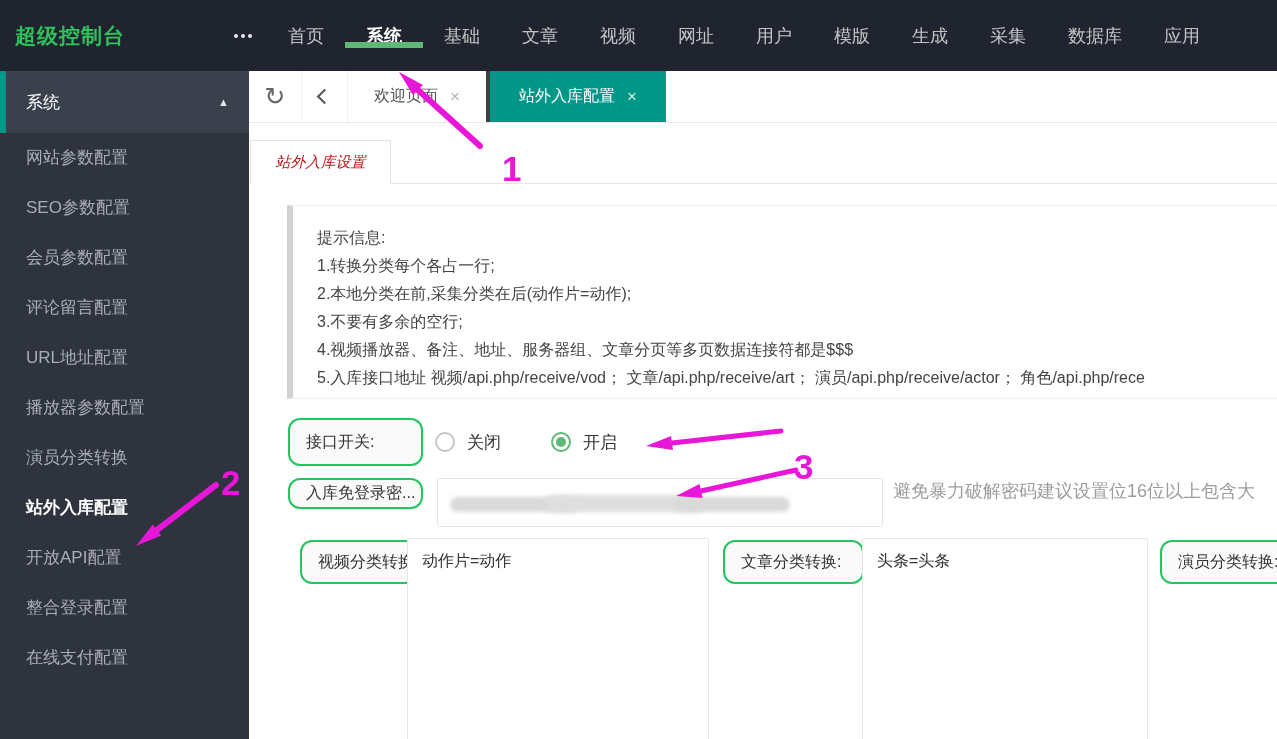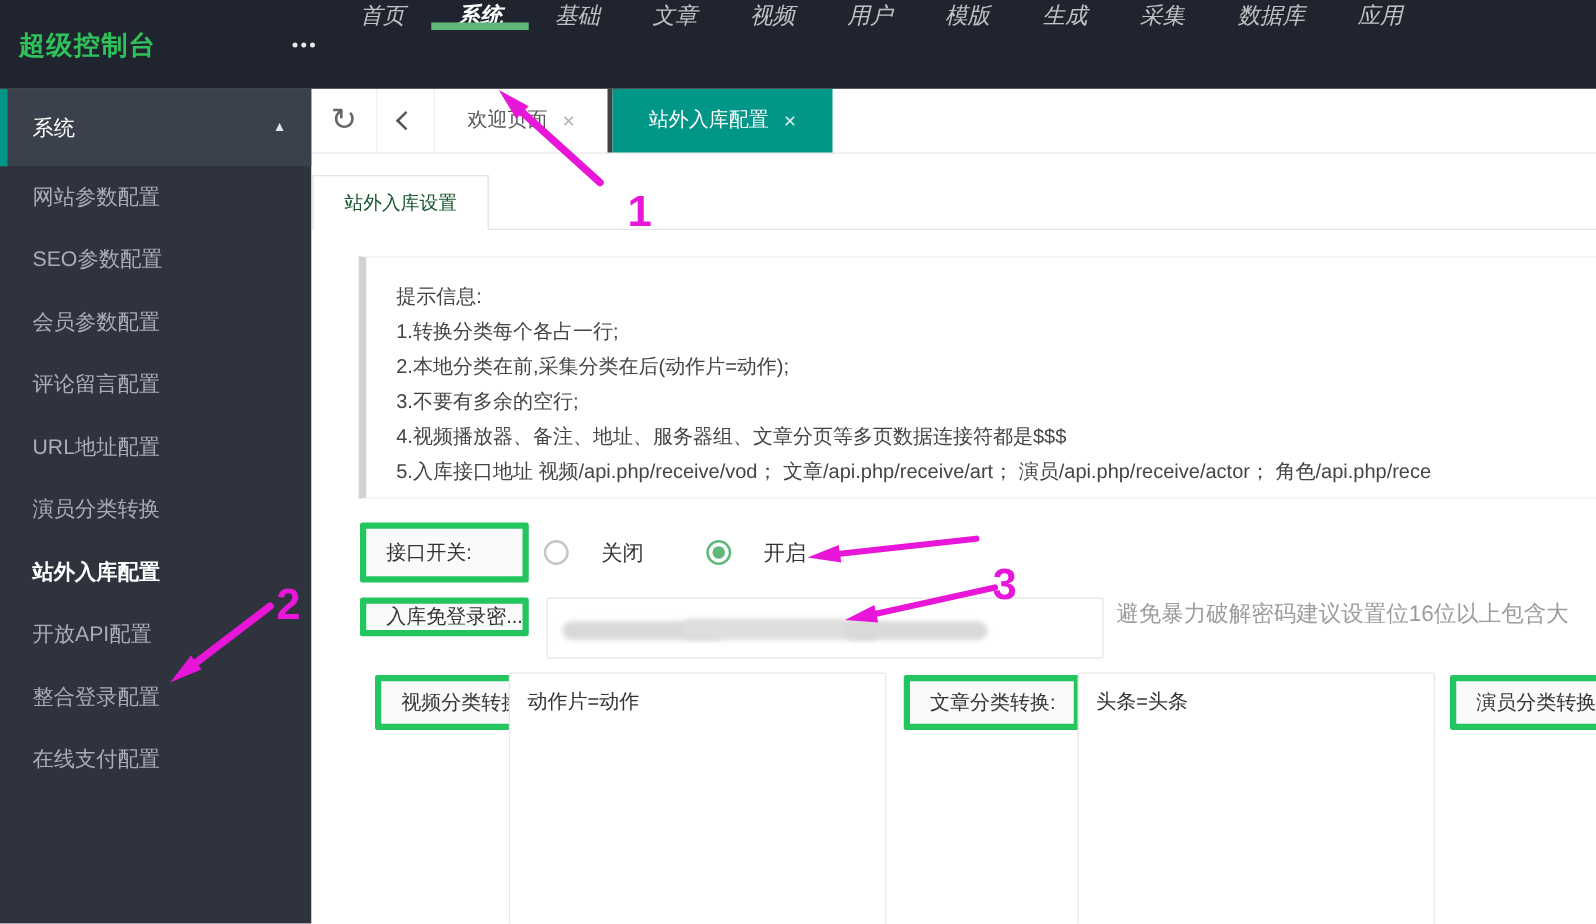--- a/index.html
+++ b/index.html
@@ -5,21 +5,21 @@
   * { margin:0; padding:0; box-sizing:border-box; }
   html,body { width:1277px; height:739px; overflow:hidden; }
   body { font-family:"Liberation Sans","DejaVu Sans",sans-serif; background:#fff; }
   .page { position:relative; width:1277px; height:739px; overflow:hidden; background:#fff; }
 
   
   .topbar { position:absolute; left:0; top:0; width:1277px; height:71px; background:#20242e; display:flex; align-items:stretch; z-index:10; }
   .logo { width:218px; display:flex; align-items:center; padding-left:15px; color:#2fc25b; font-size:21px; font-weight:bold; letter-spacing:1px; }
   .more-box { width:49px; display:flex; align-items:center; justify-content:center; gap:3px; cursor:pointer; }
   .more-box i { width:4px; height:4px; border-radius:50%; background:#e8e9eb; display:block; }
-  .topnav { display:flex; align-items:flex-start;font-style:italic; }
+  .topnav { display:flex; align-items:center; }
   .nav-item { position:relative; padding:0 21px; display:flex; align-items:center; color:rgba(255,255,255,.72); font-size:18px; cursor:pointer; }
   .nav-item.active { color:#fff; font-weight:bold; }
   .nav-item.active::after { content:""; position:absolute; left:0; right:0; bottom:0; height:6px; background:#5fb878; }
 
   
   .sidebar { position:absolute; left:0; top:71px; width:249px; height:668px; background:#2e333d; z-index:9; }
   .side-header { position:relative; height:62px; background:#3a404c; display:flex; align-items:center; color:#fff; font-size:17px; padding-left:26px; cursor:pointer; }
   .side-header .accent { position:absolute; left:0; top:0; width:6px; height:62px; background:#009688; }
   .side-header .caret { position:absolute; right:20px; top:50%; transform:translateY(-50%); font-size:11px; color:#e3e5e8; }
   .side-item { height:50px; line-height:50px; padding-left:26px; font-size:17px; color:#a9adb5; cursor:pointer; white-space:nowrap; }
@@ -31,36 +31,36 @@
   .tool-btn.back { width:46px; }
   .refresh-glyph { font-size:25px; color:#666; line-height:1; }
   .chevron { width:11px; height:11px; border-left:2px solid #555; border-bottom:2px solid #555; transform:rotate(45deg); }
   .tb-tab { display:flex; align-items:center; justify-content:center; gap:12px; font-size:16px; color:#555; padding:0 18px; min-width:142px; border-right:4px solid #404040; cursor:pointer; white-space:nowrap; }
   .tb-tab .close { color:#b3b3b3; font-size:17px; }
   .tb-tab.active { background:#009688; color:#fff; min-width:176px; border-right:none; }
   .tb-tab.active .close { color:#d8ecea; }
 
   
   .strip-line { position:absolute; left:249px; top:183px; width:1028px; height:1px; background:#e6e6e6; z-index:2; }
-  .page-tab { position:absolute; left:250px; top:140px; width:141px; height:44px; background:#fff; border:1px solid #e4e4e4; border-bottom:none; display:flex; align-items:center; justify-content:center; font-size:15px; color:#14532d; z-index:3; cursor:pointer; }
+  .page-tab { position:absolute; left:250px; top:140px; width:141px; height:44px; background:#fff; border:1px solid #e4e4e4; border-bottom:none; display:flex; align-items:center; justify-content:center; font-size:15px; color:#b91c1c; z-index:3; cursor:pointer;font-style:italic; }
 
   
   .tips { position:absolute; left:287px; top:205px; width:1330px; height:194px; background:#fff; border:1px solid #f0f0f0; border-left:6px solid #d2d2d2; padding:18px 0 0 24px; z-index:2; }
   .tips div { font-size:16px; color:#444; line-height:28px; white-space:nowrap; }
 
   
-  .flabel { position:absolute; background:#fafafa; border:5px solid #22c55e; border-radius:2px; display:flex; align-items:center; padding-left:16px; font-size:16px; color:#333; white-space:nowrap; overflow:hidden; z-index:2; }
+  .flabel { position:absolute; background:#fafafa; border:2px solid #22c55e; border-radius:12px; display:flex; align-items:center; padding-left:16px; font-size:16px; color:#333; white-space:nowrap; overflow:hidden; z-index:2; }
   .lbl-switch { left:288px; top:418px; width:135px; height:48px; }
   .lbl-pwd    { left:288px; top:478px; width:135px; height:31px; }
   .lbl-video  { left:300px; top:540px; width:117px; height:44px; }
   .lbl-art    { left:723px; top:540px; width:141px; height:44px; }
   .lbl-actor  { left:1160px; top:540px; width:138px; height:44px; }
 
   .radio-group { position:absolute; left:435px; top:418px; height:48px; display:flex; align-items:center; gap:50px; z-index:2; }
-  .radio { display:flex; align-items:center; gap:26px; cursor:pointer; }
+  .radio { display:flex; align-items:center; gap:12px; cursor:pointer; }
   .radio-circle { width:20px; height:20px; border-radius:50%; border:2px solid #c6c6c6; background:#fff; display:flex; align-items:center; justify-content:center; }
   .radio.selected .radio-circle { border-color:#5fb878; }
   .radio.selected .radio-circle::after { content:""; width:10px; height:10px; border-radius:50%; background:#5fb878; }
   .radio-text { font-size:17px; color:#333; }
 
   .pwd-input { position:absolute; left:437px; top:478px; width:446px; height:49px; border:1px solid #e6e6e6; border-radius:2px; background:#fff; z-index:2; }
   .smear { position:absolute; left:12px; top:15px; width:340px; height:20px; }
   .smear i { position:absolute; display:block; background:#d9d9d9; border-radius:9px; filter:blur(2px); }
   .smear i:nth-child(1) { left:0; top:3px; width:130px; height:15px; }
   .smear i:nth-child(2) { left:95px; top:1px; width:160px; height:17px; background:#dedede; }
@@ -86,40 +86,42 @@
         <i></i>
         <i></i>
         <i></i>
       </div>
     <div class="topnav">
       <div class="nav-item">首页</div>
       <div class="nav-item active">系统</div>
       <div class="nav-item">基础</div>
       <div class="nav-item">文章</div>
       <div class="nav-item">视频</div>
+      <div class="nav-item">网址</div>
       <div class="nav-item">用户</div>
       <div class="nav-item">模版</div>
       <div class="nav-item">生成</div>
       <div class="nav-item">采集</div>
       <div class="nav-item">数据库</div>
       <div class="nav-item">应用</div>
     </div>
   </div>
 
   <div class="sidebar">
     <div class="side-header">
       <span class="accent"></span>
       <span>系统</span>
       <span class="caret">▲</span>
     </div>
     <div class="side-item">网站参数配置</div>
     <div class="side-item">SEO参数配置</div>
     <div class="side-item">会员参数配置</div>
     <div class="side-item">评论留言配置</div>
     <div class="side-item">URL地址配置</div>
+    <div class="side-item">播放器参数配置</div>
     <div class="side-item">演员分类转换</div>
     <div class="side-item active">站外入库配置</div>
     <div class="side-item">开放API配置</div>
     <div class="side-item">整合登录配置</div>
     <div class="side-item">在线支付配置</div>
   </div>
 
   <div class="toolbar">
     <div class="tool-btn">
       <span class="refresh-glyph">↻</span>

